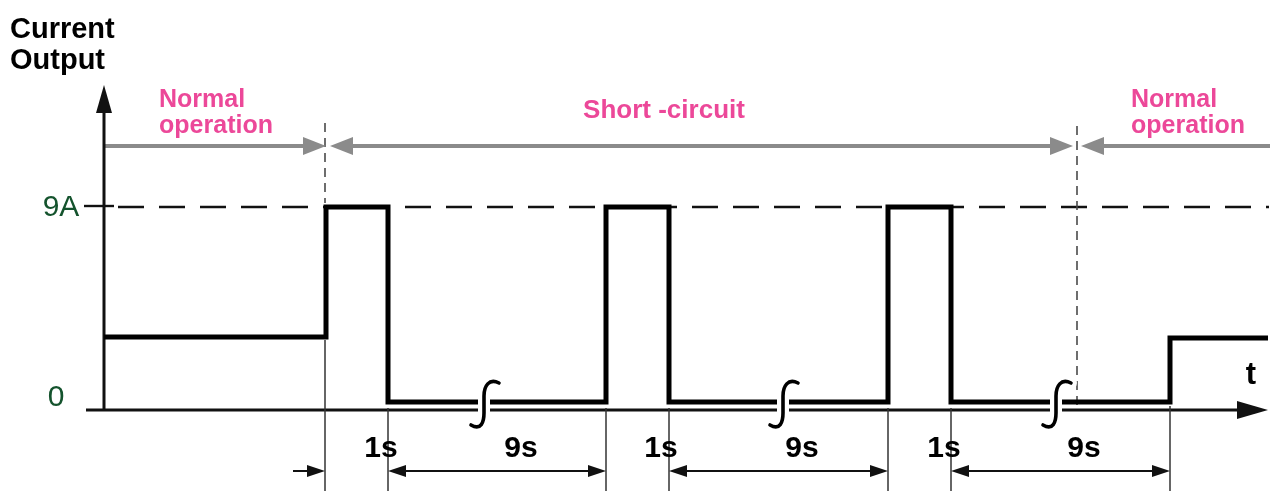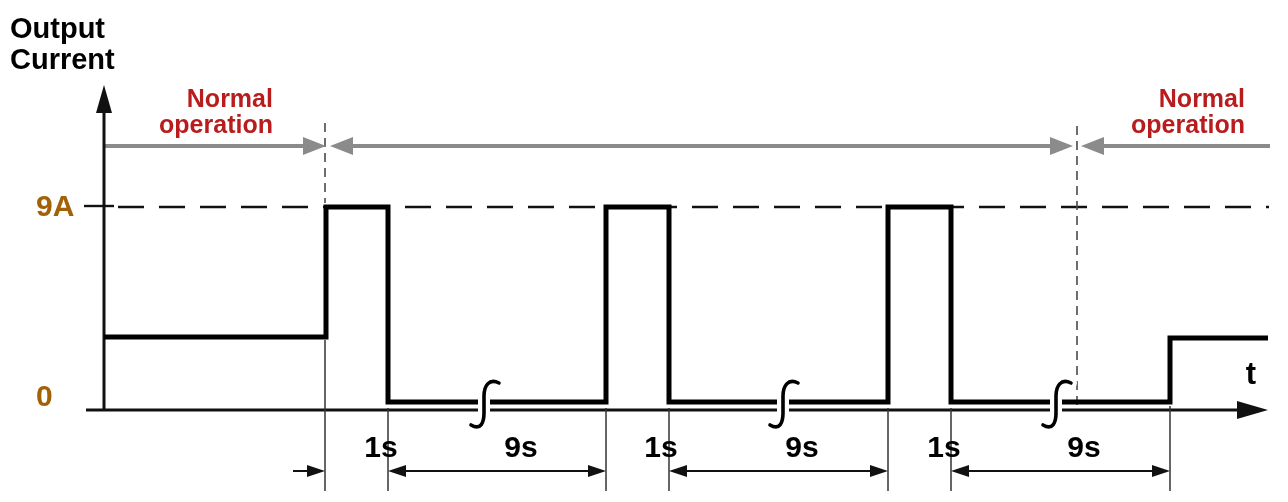--- a/index.html
+++ b/index.html
@@ -10,28 +10,28 @@
     font-family:"Liberation Sans",sans-serif;
     overflow:hidden;
   }
   .stage svg{position:absolute;left:0;top:0;}
   .lbl{position:absolute;white-space:nowrap;color:#000;}
   .axis-title{
     left:10px;top:13px;
     font-size:29px;font-weight:700;line-height:31px;color:#000;
   }
   .phase-lbl{
-    color:#b91c1c;font-weight:700;
+    color:#ec4899;font-weight:700;
     font-size:25px;line-height:26px;
-    text-align:right;transform:translateX(-50%);
+    text-align:left;transform:translateX(-50%);
   }
   .phase-left{left:216px;top:85px;}
   .phase-mid{left:664px;top:96px;font-size:26px;}
   .phase-right{left:1188px;top:85px;}
-  .ylab{font-size:30px;font-weight:700;text-align:left;color:#a16207;}
+  .ylab{font-size:30px;font-weight:400;text-align:center;color:#14532d;}
   .ylab-peak{left:36px;top:189px;width:50px;}
   .ylab-zero{left:36px;top:379px;width:40px;}
   .xlab{left:1251px;top:356px;font-size:31px;font-weight:700;transform:translateX(-50%);}
   .span-lbl{
     position:absolute;top:430px;transform:translateX(-50%);
     font-size:30px;font-weight:600;color:#000;white-space:nowrap;margin-left:24px;
   }
 </style>
 </head>
 <body>
@@ -122,29 +122,30 @@
       <polygon points="888,471 870,465 870,477" stroke="none"></polygon>
     </g>
     <g fill="#111111" stroke="#111111">
       <line x1="965" y1="471" x2="1156" y2="471" stroke-width="2"></line>
       <polygon points="951,471 969,465 969,477" stroke="none"></polygon>
       <polygon points="1170,471 1152,465 1152,477" stroke="none"></polygon>
     </g>
   </svg>
 
   <div class="lbl axis-title">
+    <div>Current</div>
     <div>Output</div>
-    <div>Current</div>
   </div>
 
   <div class="lbl phase-lbl phase-left">
     <div>Normal</div>
     <div>operation</div>
   </div>
 
+  <div class="lbl phase-lbl phase-mid">Short -circuit</div>
 
   <div class="lbl phase-lbl phase-right">
     <div>Normal</div>
     <div>operation</div>
   </div>
 
   <div class="lbl ylab ylab-peak">9A</div>
   <div class="lbl ylab ylab-zero">0</div>
   <div class="lbl xlab">t</div>
 

